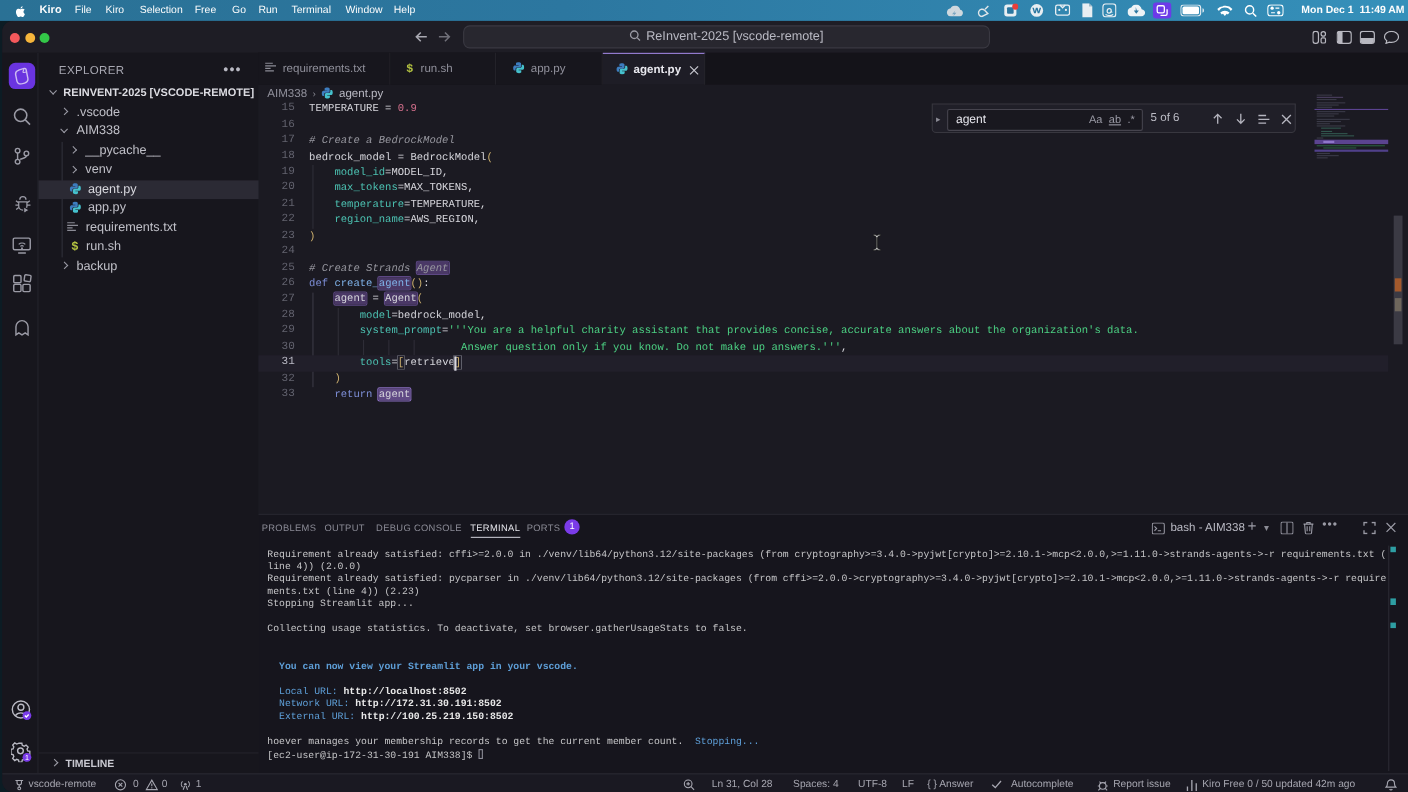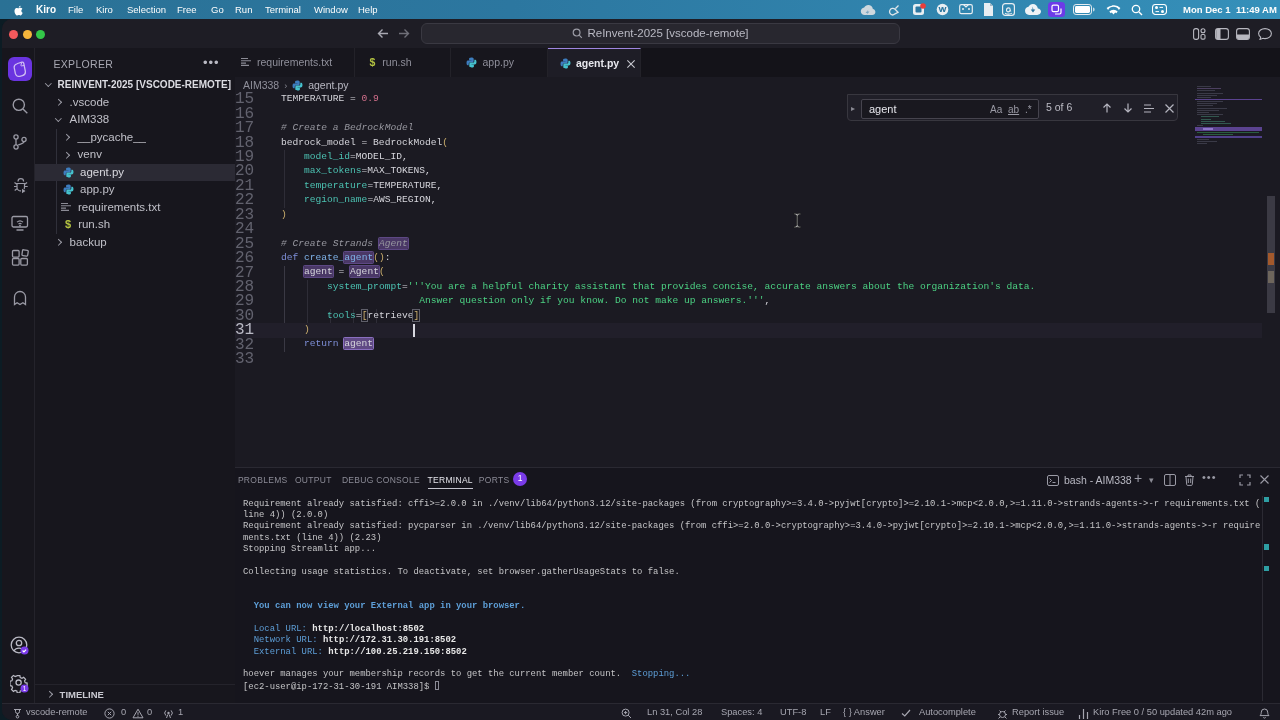--- a/index.html
+++ b/index.html
@@ -26,21 +26,21 @@
 .chev { color:#8b8b95; font-size:9px; display:inline-block; }
 .cr,.cd { display:inline-block; width:4.6px; height:4.6px; border-right:1.2px solid #9a9aa4; border-bottom:1.2px solid #9a9aa4; }
 .cr { transform:rotate(-45deg); margin-bottom:1px; }
 .cd { transform:rotate(45deg); margin-bottom:2.5px; }
 
 #editor { position:absolute; left:233px; top:29px; width:1045px; height:419px; background:#1b1a22; }
 #tabsbar { position:absolute; left:0; top:0; width:1045px; height:29px; background:#141319; }
 .tab { position:absolute; top:0; height:29px; background:#17161d; border-right:1px solid #232229; color:#8f8f9a; font-size:10.5px; line-height:29px; }
 .tab.active { background:#1e1d26; border-top:1.5px solid #9f86e0; color:#e8e8ee; }
 #breadcrumb { position:absolute; left:0; top:29px; width:1045px; height:17px; color:#8f8f9a; font-size:10.5px; line-height:17px; }
-#gutter { position:absolute; left:0px; top:44.3px; width:33px; color:#62626e; font-family:"Liberation Mono",monospace; font-size:16px; line-height:14.43px; }
+#gutter { position:absolute; left:0px; top:44.3px; width:33px; text-align:right; color:#62626e; font-family:"Liberation Mono",monospace; font-size:10px; line-height:14.43px; }
 #code { position:absolute; left:46px; top:44.3px; font-family:"Liberation Mono",monospace; font-size:9.6px; line-height:14.43px; color:#d6d6dc; }
 #code div { height:14.43px; white-space:pre; }
 .cmt { color:#97979f; font-style:italic; }
 .kw { color:#7e8fd8; }
 .fn { color:#7fb2e8; }
 .par { color:#4cc2b2; }
 .str { color:#4cd183; }
 .num { color:#d4708c; }
 .brk { color:#cdb06e; }
 .mh { background:#4a3866; box-shadow:0 0 0 1px #5d4884; border-radius:1px; }
@@ -287,20 +287,21 @@
 <div>bedrock_model = BedrockModel<span class="brk">(</span></div>
 <div>    <span class="par">model_id</span>=MODEL_ID,</div>
 <div>    <span class="par">max_tokens</span>=MAX_TOKENS,</div>
 <div>    <span class="par">temperature</span>=TEMPERATURE,</div>
 <div>    <span class="par">region_name</span>=AWS_REGION,</div>
 <div><span class="brk">)</span></div>
 <div>&nbsp;</div>
 <div><span class="cmt"># Create Strands <span class="mh">Agent</span></span></div>
 <div><span class="kw">def</span> <span class="fn">create_<span class="mh" style="color:#7fb2e8;">agent</span></span><span class="brk">()</span>:</div>
 <div>    <span class="mh">agent</span> = <span class="mh">Agent</span><span class="brk">(</span></div>
+<div>        <span class="par">model</span>=bedrock_model,</div>
 <div>        <span class="par">system_prompt</span>=<span class="str">'''You are a helpful charity assistant that provides concise, accurate answers about the organization's data.</span></div>
 <div><span class="str">                        Answer question only if you know. Do not make up answers.'''</span>,</div>
 <div>        <span class="par">tools</span>=<span class="brk" style="box-shadow:0 0 0 1px #5f5f6a;">[</span>retrieve<span class="brk" style="box-shadow:0 0 0 1px #5f5f6a;">]</span></div>
 <div>    <span class="brk">)</span></div>
 <div>    <span class="kw">return</span> <span class="mhc">agent</span></div>
       </div>
 
     <div class="abs" style="left:178.4px; top:276.2px; width:1.2px; height:12.6px; background:#d8d8e0;"></div>
 
     <div class="abs" style="left:612px; top:46px; width:331px; height:27px; background:#201f28; border:1px solid #38373f; border-radius:0 0 4px 4px;">
@@ -391,21 +392,21 @@
     <div id="term">
         <div>Requirement already satisfied: cffi&gt;=2.0.0 in ./venv/lib64/python3.12/site-packages (from cryptography&gt;=3.4.0-&gt;pyjwt[crypto]&gt;=2.10.1-&gt;mcp&lt;2.0.0,&gt;=1.11.0-&gt;strands-agents-&gt;-r requirements.txt (</div>
 <div>line 4)) (2.0.0)</div>
 <div>Requirement already satisfied: pycparser in ./venv/lib64/python3.12/site-packages (from cffi&gt;=2.0.0-&gt;cryptography&gt;=3.4.0-&gt;pyjwt[crypto]&gt;=2.10.1-&gt;mcp&lt;2.0.0,&gt;=1.11.0-&gt;strands-agents-&gt;-r require</div>
 <div>ments.txt (line 4)) (2.23)</div>
 <div>Stopping Streamlit app...</div>
 <div>&nbsp;</div>
 <div>Collecting usage statistics. To deactivate, set browser.gatherUsageStats to false.</div>
 <div>&nbsp;</div>
 <div>&nbsp;</div>
-<div class="tblue">  You can now view your External app in your browser.</div>
+<div class="tblue">  You can now view your Streamlit app in your vscode.</div>
 <div>&nbsp;</div>
 <div>  <span class="tblue2">Local URL:</span> <span class="tbold">http://localhost:8502</span></div>
 <div>  <span class="tblue2">Network URL:</span> <span class="tbold">http://172.31.30.191:8502</span></div>
 <div>  <span class="tblue2">External URL:</span> <span class="tbold">http://100.25.219.150:8502</span></div>
 <div>&nbsp;</div>
 <div>hoever manages your membership records to get the current member count.  <span class="tblue2">Stopping...</span></div>
 <div>[ec2-user@ip-172-31-30-191 AIM338]$ <span style="display:inline-block; width:4.5px; height:9px; border:1px solid #8b8b96; vertical-align:-1px;"></span></div>
       </div>
     <div class="abs" style="left:1px; top:240px; width:6px; height:6px; border-radius:50%; border:1px solid #6e6e78;"></div>
     <div class="abs" style="left:1027px; top:28px; width:1px; height:205px; background:#2b2a33;"></div>

